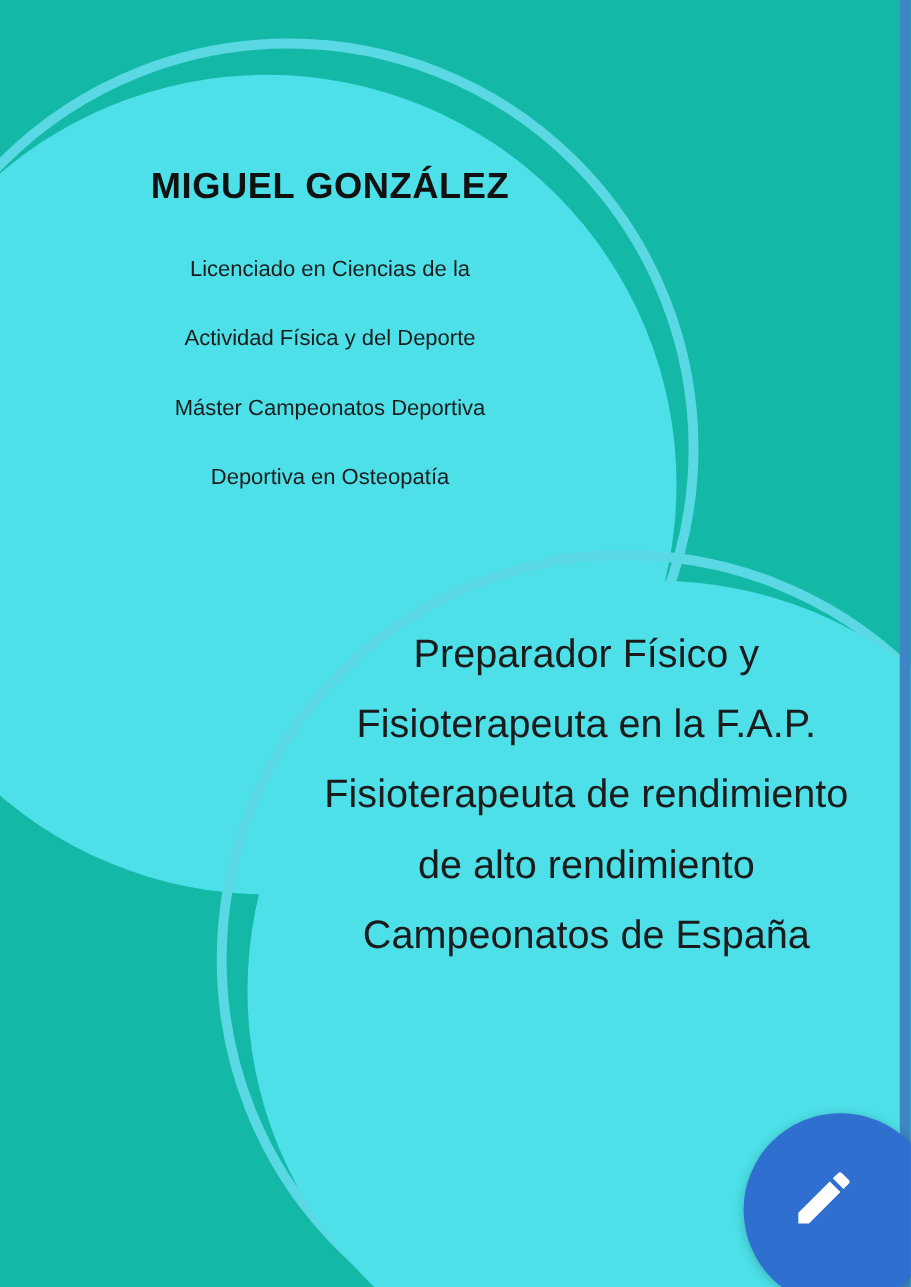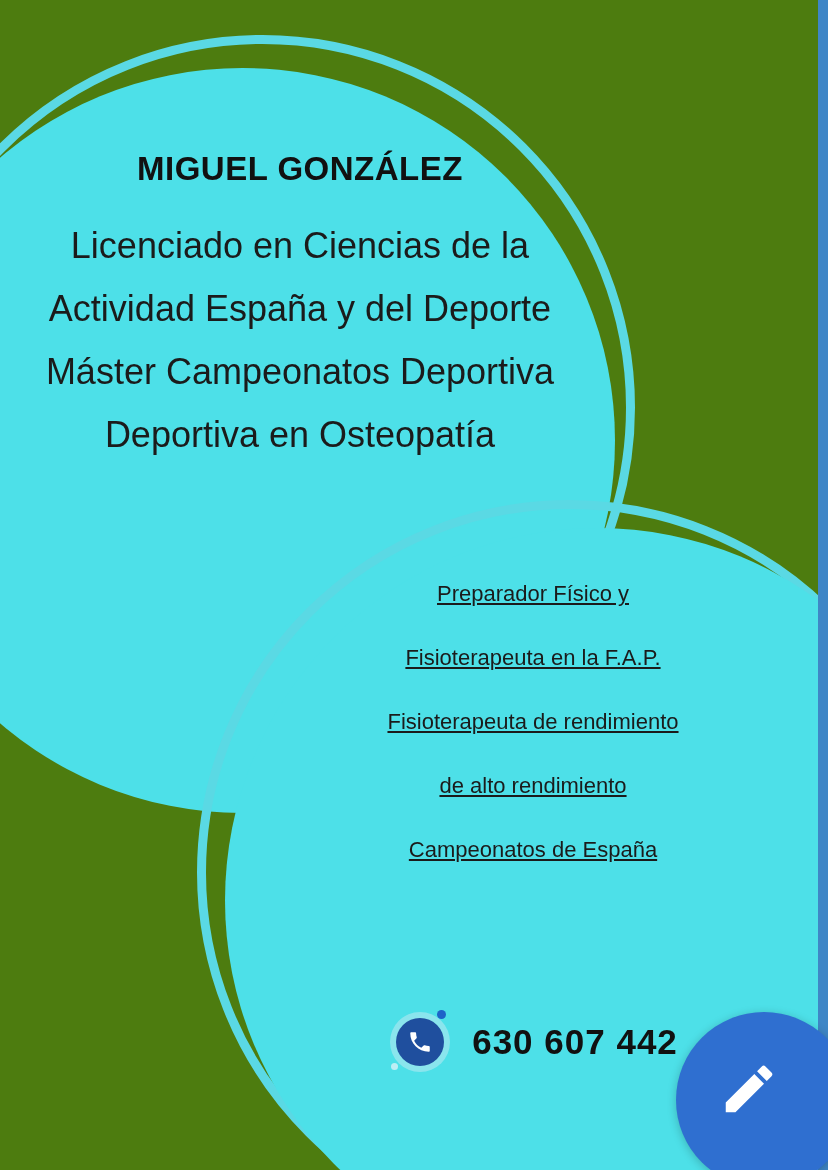--- a/index.html
+++ b/index.html
@@ -15,21 +15,21 @@
     position: relative;
   }
 
   #card {
     position: absolute;
     left: 0;
     top: 0;
     width: 828px;
     height: 1170px;
     overflow: hidden;
-    background: #4d7c0f;
+    background: #14b8a6;
   }
 
   
   .circle-top-ring {
     position: absolute;
     left: -110px;
     top: 35px;
     width: 745px;
     height: 745px;
     border-radius: 50%;
@@ -81,38 +81,37 @@
     text-align: center;
   }
   #top-text .name {
     font-size: 33px;
     font-weight: bold;
     letter-spacing: 0.5px;
     margin-bottom: 26px;
     color: #111111;
   }
   #top-text .line {
-    font-size: 36px;
+    font-size: 20px;
     line-height: 63px;
     white-space: nowrap;
     color: #1b1b1b;
   }
 
   #bottom-text {
     left: 248px;
     top: 562px;
     width: 570px;
     text-align: center;
   }
   #bottom-text .line {
-    font-size: 22px;
+    font-size: 36px;
     line-height: 64px;
     white-space: nowrap;
     color: #1b1b1b;
-    text-decoration: underline;
   }
 
   
   #phone-row {
     position: absolute;
     z-index: 6;
     left: 248px;
     top: 1010px;
     width: 570px;
     display: flex;
@@ -221,46 +220,33 @@
 
   <div class="circle-top-ring"></div>
   <div class="circle-top-fill"></div>
 
   <div class="circle-bot-ring"></div>
   <div class="circle-bot-fill"></div>
 
   <div class="text-block" id="top-text">
     <div class="name">MIGUEL GONZÁLEZ</div>
     <div class="line">Licenciado en Ciencias de la</div>
-    <div class="line">Actividad España y del Deporte</div>
+    <div class="line">Actividad Física y del Deporte</div>
     <div class="line">Máster Campeonatos Deportiva</div>
     <div class="line">Deportiva en Osteopatía</div>
   </div>
 
   <div class="text-block" id="bottom-text">
     <div class="line">Preparador Físico y</div>
     <div class="line">Fisioterapeuta en la F.A.P.</div>
     <div class="line">Fisioterapeuta de rendimiento</div>
     <div class="line">de alto rendimiento</div>
     <div class="line">Campeonatos de España</div>
   </div>
 
-  <div id="phone-row">
-    <div class="phone-badge">
-      <div class="halo"></div>
-      <div class="dot-a"></div>
-      <div class="dot-b"></div>
-      <div class="disc">
-        <svg viewBox="0 0 24 24" aria-hidden="true">
-          <path fill="#ffffff" d="M6.6 10.8c1.5 2.9 3.7 5.1 6.6 6.6l2.2-2.2c.3-.3.7-.4 1-.2 1.2.4 2.4.6 3.6.6.6 0 1 .4 1 1V20c0 .6-.4 1-1 1C10.6 21 3 13.4 3 4c0-.6.4-1 1-1h3.4c.6 0 1 .4 1 1 0 1.3.2 2.5.6 3.6.1.3 0 .7-.2 1l-2.2 2.2z"></path>
-        </svg>
-      </div>
-    </div>
-    <div id="phone-number">630 607 442</div>
-  </div>
 
   <div class="edge-sliver"></div>
 
   <div id="compose-fab">
     <span class="pencil">
       <svg viewBox="0 0 24 24" aria-hidden="true">
         <path fill="#ffffff" d="M3 17.25V21h3.75L17.81 9.94l-3.75-3.75L3 17.25zM20.71 7.04a1 1 0 0 0 0-1.41l-2.34-2.34a1 1 0 0 0-1.41 0l-1.83 1.83 3.75 3.75 1.83-1.83z"></path>
       </svg>
     </span>
   </div>

